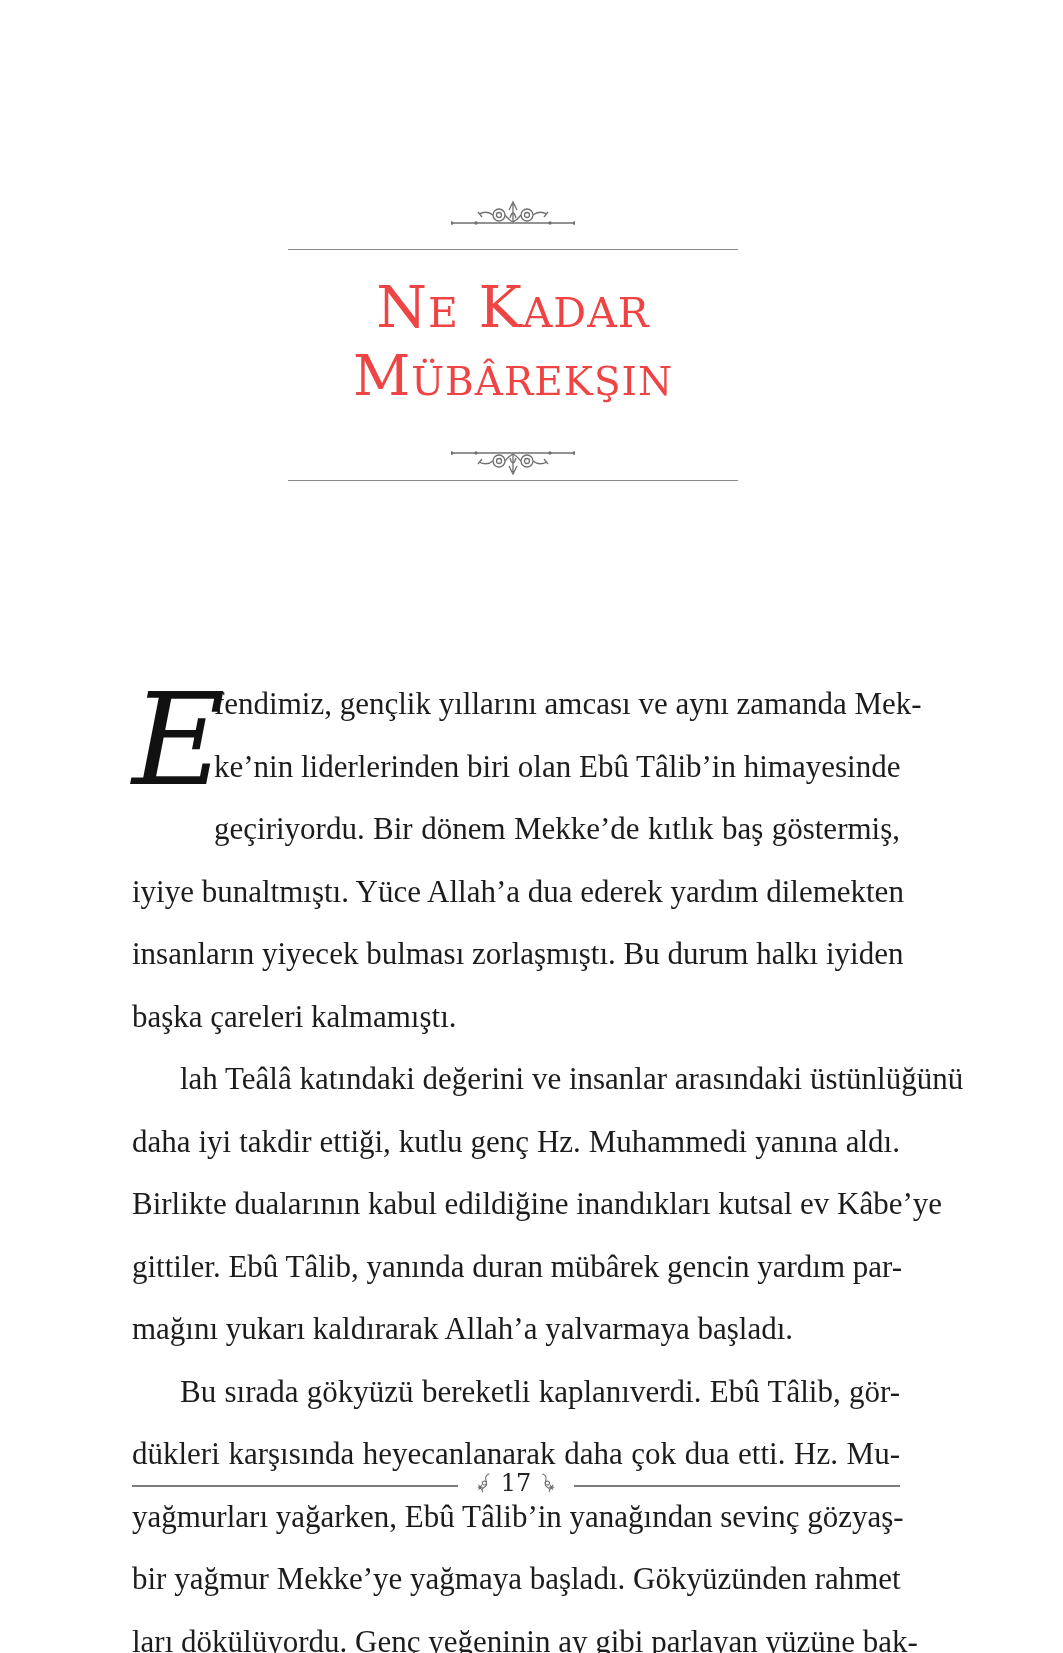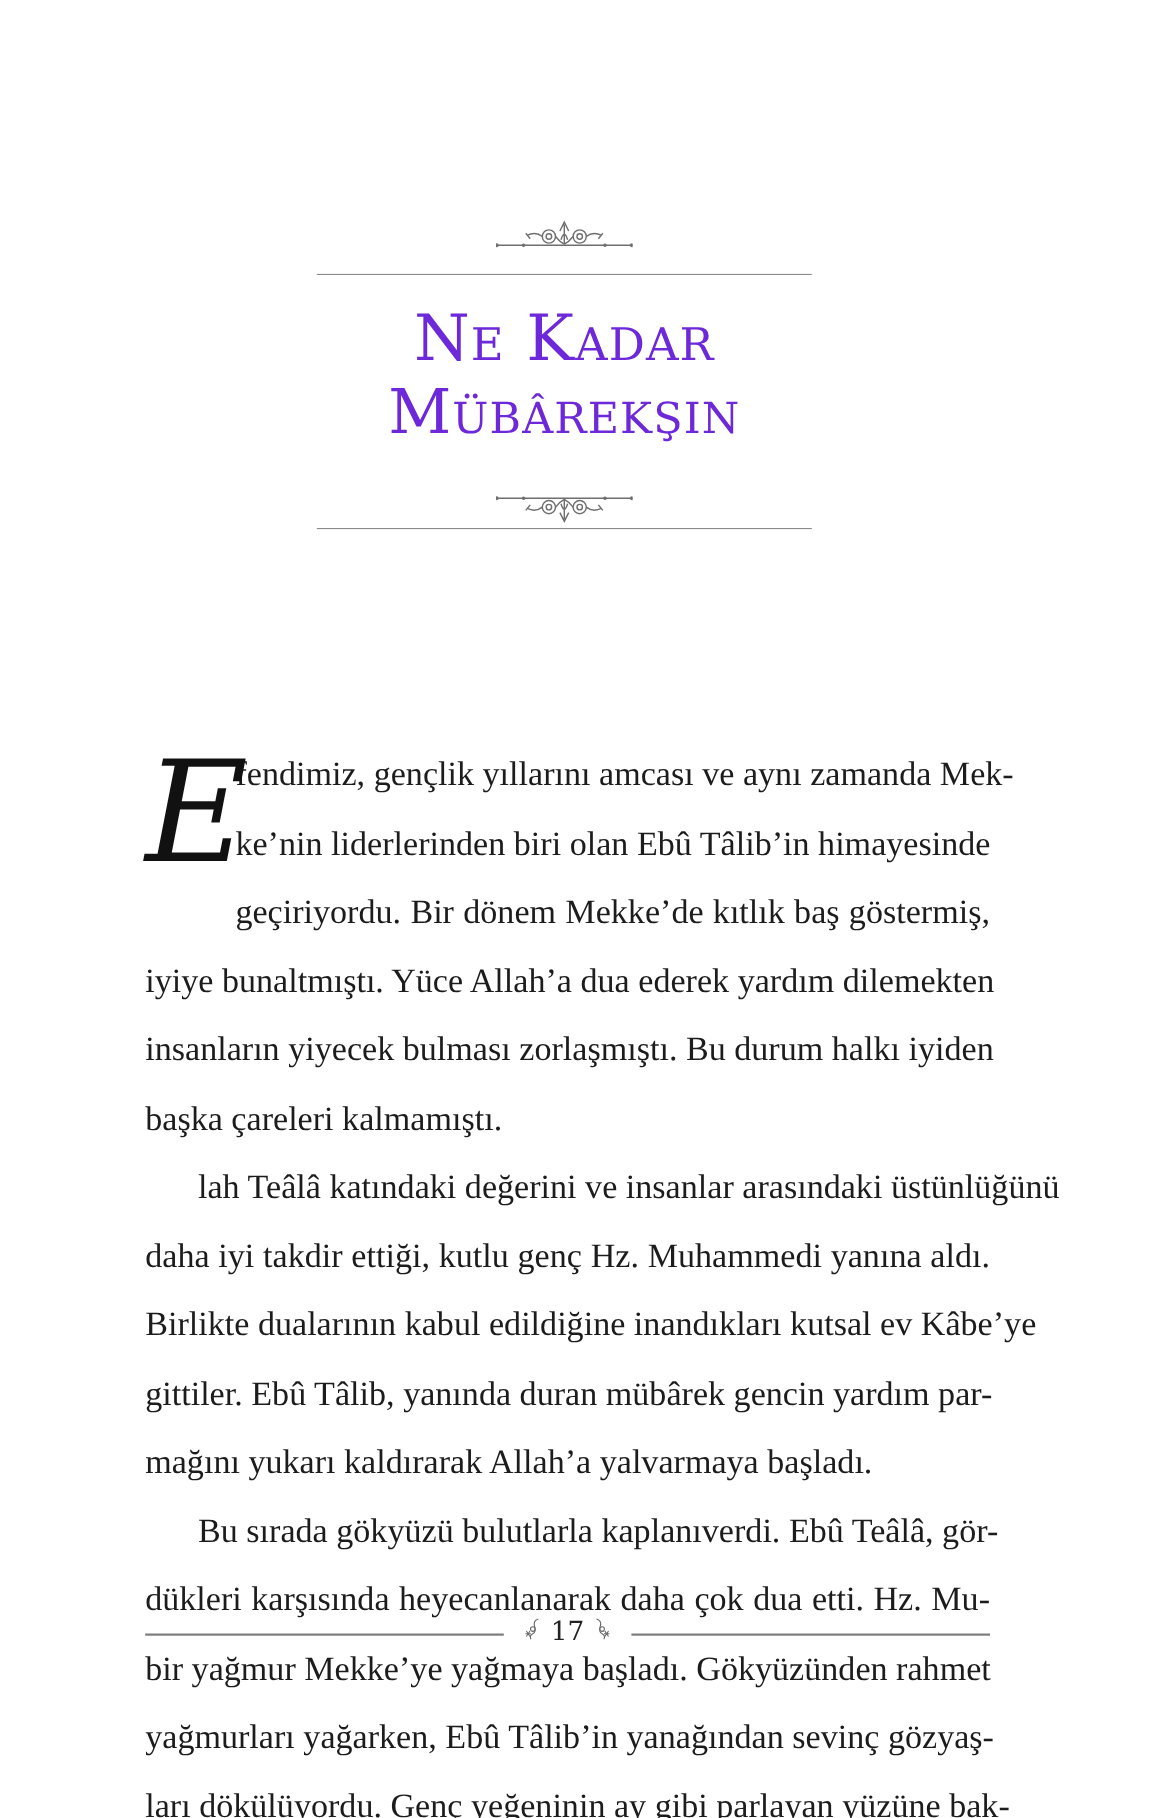--- a/index.html
+++ b/index.html
@@ -47,21 +47,21 @@
     }
     .ornament-rule.top svg { top: 0; }
     .ornament-rule.bottom svg { top: 0; }
 
     .chapter-title {
       margin: 0;
       padding: 0;
       text-align: center;
       font-family: "DejaVu Serif", "Liberation Serif", serif;
       font-weight: normal;
-      color: #6d28d9;
+      color: #ef4444;
       letter-spacing: 1px;
       line-height: 1;
     }
     .chapter-title .line1 {
       display: block;
       font-size: 58px;
       margin-top: 50px;
       height: 66px;
       font-variant: small-caps;
     }
@@ -137,21 +137,21 @@
     }
     .footer .rule.left { left: 0; width: 326px; }
     .footer .rule.right { right: 0; width: 326px; }
     .footer .folio {
       position: absolute;
       left: 344px;
       width: 80px;
       top: 0;
       height: 30px;
       display: flex;
-      align-items: flex-start;
+      align-items: center;
       justify-content: center;
       gap: 8px;
     }
     .footer .page-number {
       font-family: "DejaVu Serif", serif;
       font-size: 24px;
       color: #222;
       line-height: 30px;
     }
   </style>
@@ -223,24 +223,24 @@
 
     <div class="para indent">
       <span class="line">lah Teâlâ katındaki değerini ve insanlar arasındaki üstünlüğünü</span>
       <span class="line">daha iyi takdir ettiği, kutlu genç Hz. Muhammedi yanına aldı.</span>
       <span class="line">Birlikte dualarının kabul edildiğine inandıkları kutsal ev Kâbe’ye</span>
       <span class="line">gittiler. Ebû Tâlib, yanında duran mübârek gencin yardım par-</span>
       <span class="line last">mağını yukarı kaldırarak Allah’a yalvarmaya başladı.</span>
     </div>
 
     <div class="para indent">
-      <span class="line">Bu sırada gökyüzü bulutlarla kaplanıverdi. Ebû Teâlâ, gör-</span>
+      <span class="line">Bu sırada gökyüzü bereketli kaplanıverdi. Ebû Tâlib, gör-</span>
       <span class="line">dükleri karşısında heyecanlanarak daha çok dua etti. Hz. Mu-</span>
+      <span class="line">yağmurları yağarken, Ebû Tâlib’in yanağından sevinç gözyaş-</span>
       <span class="line">bir yağmur Mekke’ye yağmaya başladı. Gökyüzünden rahmet</span>
-      <span class="line">yağmurları yağarken, Ebû Tâlib’in yanağından sevinç gözyaş-</span>
       <span class="line">ları dökülüyordu. Genç yeğeninin ay gibi parlayan yüzüne bak-</span>
     </div>
   </div>
 
   <div class="footer">
     <div class="rule left"></div>
     <div class="folio">
       <svg width="20" height="26" viewBox="0 0 20 26">
         <g fill="none" stroke="#6a6a6a" stroke-width="1.2">
           <path d="M16 2 Q10 4 12 10 Q14 16 10 18 Q6 20 8 24"></path>

